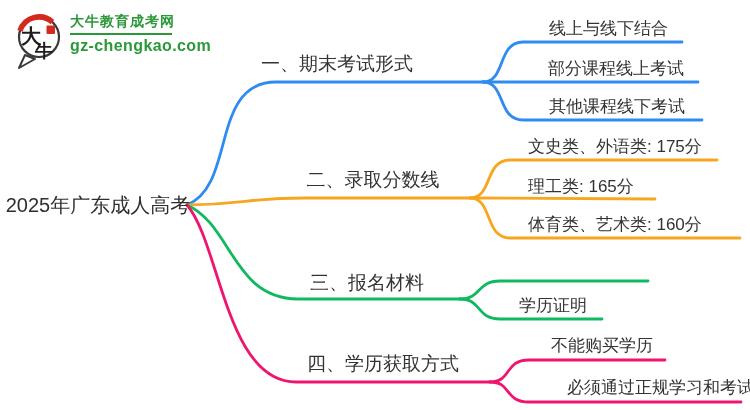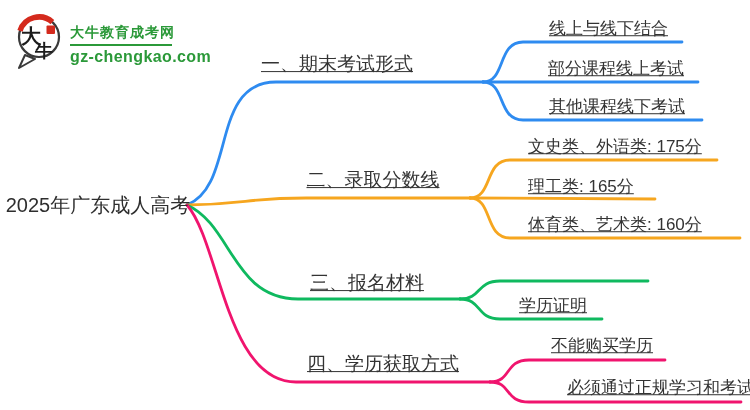--- a/index.html
+++ b/index.html
@@ -1,30 +1,30 @@
 <!DOCTYPE html>
 <html><head>
 <meta charset="utf-8">
 <style>
   html,body{margin:0;padding:0;}
   .stage{
     position:relative;width:750px;height:410px;background:#ffffff;overflow:hidden;
     font-family:"Liberation Sans","DejaVu Sans",sans-serif;color:#333;
   }
   .lines{position:absolute;left:0;top:0;}
-  .node{position:absolute;white-space:nowrap;line-height:1.15;text-decoration:underline;}
+  .node{position:absolute;white-space:nowrap;line-height:1.15;}
   .label{font-size:19px;transform:translate(-50%,-50%);}
   .item{font-size:17px;transform:translateY(-50%);}
   .central{
     position:absolute;left:98px;top:205px;transform:translate(-50%,-50%);
     font-size:20px;white-space:nowrap;color:#2e2e2e;text-align:center;
   }
   .logo{position:absolute;left:12px;top:12px;display:flex;align-items:flex-start;}
   .logo-icon{width:54px;height:58px;}
-  .logo-text{margin-left:4px;margin-top:12px;}
+  .logo-text{margin-left:4px;margin-top:1px;}
   .logo-title{font-size:14px;font-weight:bold;letter-spacing:1px;}
   .logo-divider{height:2px;width:102px;margin:2px 0 2px 0;}
   .logo-domain{font-size:16px;font-weight:bold;letter-spacing:0.4px;}
 </style>
 </head>
 <body>
 
 <div class="stage">
 
   <svg class="lines" width="750" height="410" viewBox="0 0 750 410">

